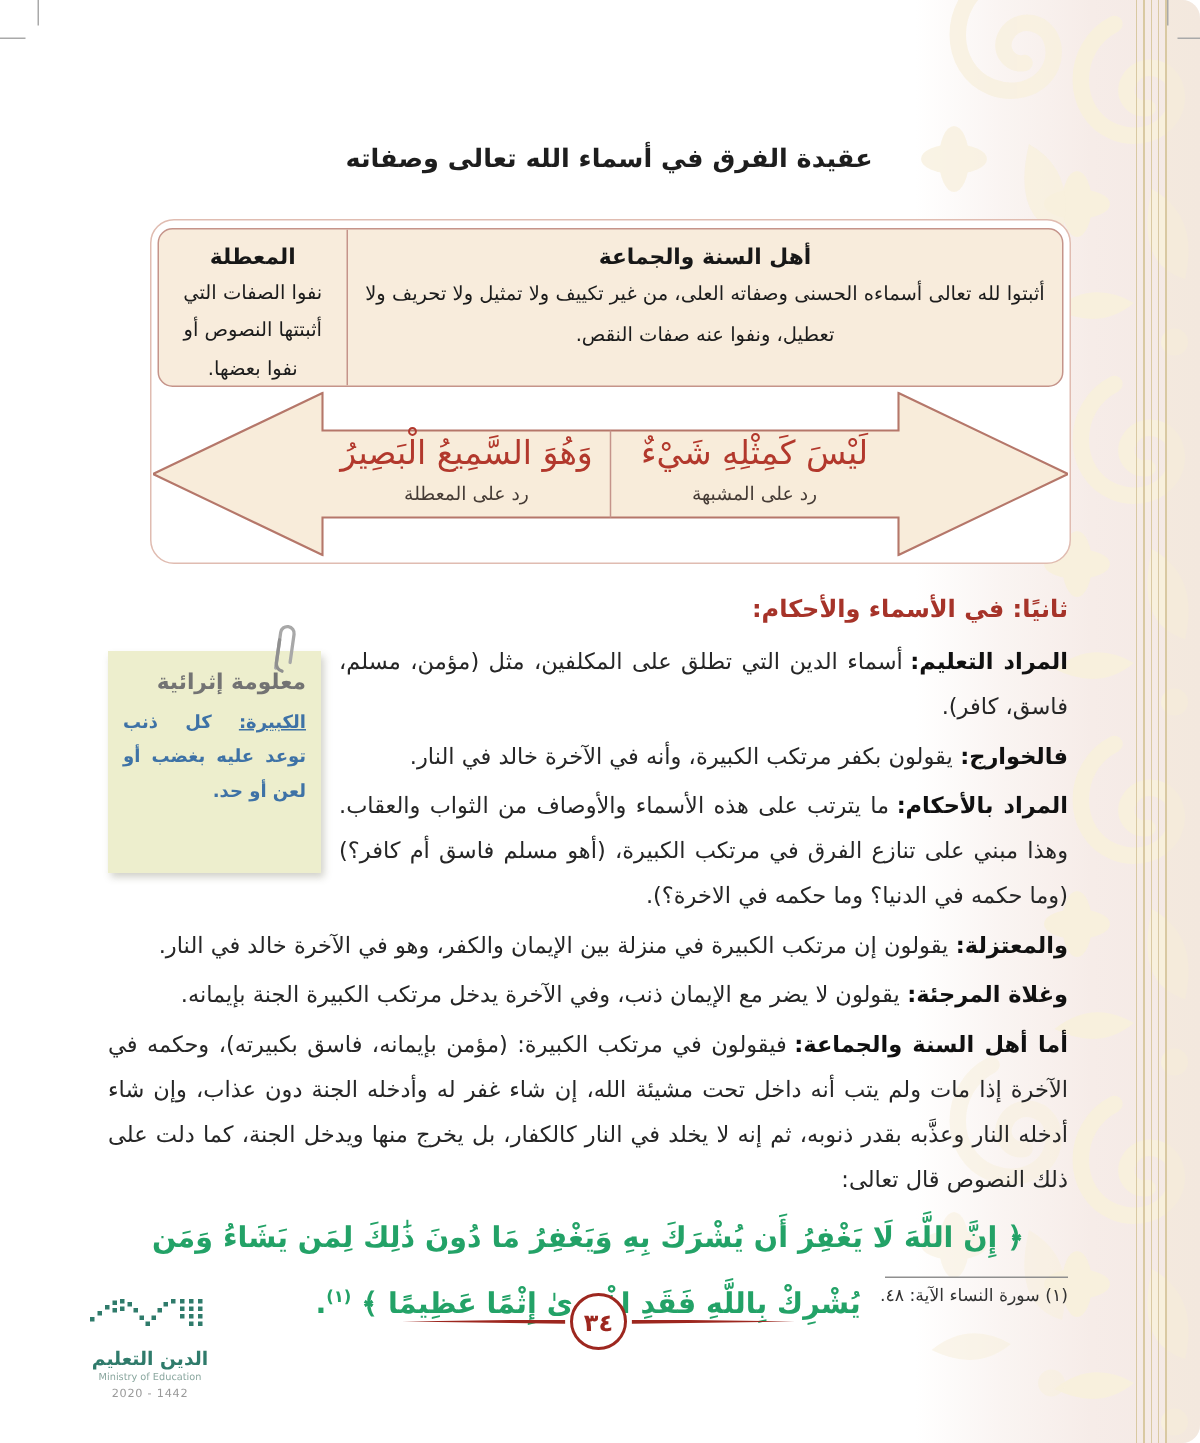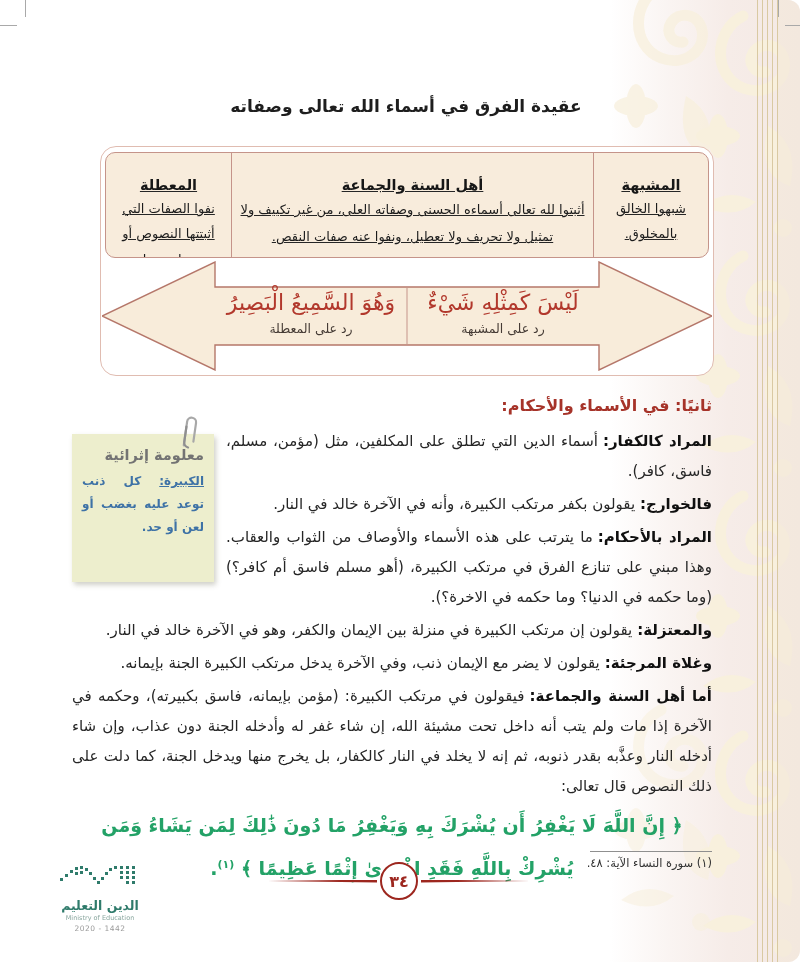--- a/index.html
+++ b/index.html
@@ -22,21 +22,21 @@
   .crop.tr-h{right:0; top:25px; width:15px; height:1px;}
   
   .title{position:absolute; top:96px; left:100px; width:612px; text-align:center;
     font-size:17px; font-weight:bold; color:#1e1e1e; z-index:2; direction:rtl;}
   
   .diagram-wrap{position:absolute; top:146px; left:100px; width:612px; height:228px;
     border:1px solid #e0bcb1; border-radius:16px; background:#fff; z-index:2;}
   .freq-table{position:absolute; top:5px; left:4px; right:4px; height:104px;
     display:flex; direction:rtl; background:#f8ecdc; border:1px solid #c5948a;
     border-radius:10px; overflow:hidden;}
-  .col{padding:24px 8px 4px; box-sizing:border-box;text-decoration:underline;}
+  .col{padding:11px 8px 4px; box-sizing:border-box;}
   .col + .col{border-inline-start:1px solid #c5948a;}
   .col-mushabbiha{width:114px;}
   .col-sunnah{flex:1;}
   .col-muattila{width:126px;}
   .col-header{font-weight:bold; font-size:14.5px; text-align:center; color:#171717; margin-bottom:3px;}
   .col-body{font-size:13px; line-height:1.95; text-align:center; color:#1c1c1c;}
   .col-sunnah .col-body{line-height:2.1;}
   
   .arrow-wrap{position:absolute; top:114px; left:1px; width:610px; height:110px;}
   .arrow-half{position:absolute; top:26px; height:58px; width:192px; text-align:center; direction:rtl;}
@@ -115,24 +115,20 @@
   <div class="crop tl-v"></div>
   <div class="crop tl-h"></div>
   <div class="crop tr-v"></div>
   <div class="crop tr-h"></div>
 
   <div class="title">عقيدة الفرق في أسماء الله تعالى وصفاته</div>
 
   <div class="diagram-wrap">
 
     <div class="freq-table">
-      <div class="col col-mushabbiha">
-        <div class="col-header">المشبهة</div>
-        <div class="col-body">شبهوا الخالق بالمخلوق.</div>
-      </div>
       <div class="col col-sunnah">
         <div class="col-header">أهل السنة والجماعة</div>
         <div class="col-body">أثبتوا لله تعالى أسماءه الحسنى وصفاته العلى، من غير تكييف ولا تمثيل ولا تحريف ولا تعطيل، ونفوا عنه صفات النقص.</div>
       </div>
       <div class="col col-muattila">
         <div class="col-header">المعطلة</div>
         <div class="col-body">نفوا الصفات التي أثبتتها النصوص أو نفوا بعضها.</div>
       </div>
     </div>
 
@@ -163,21 +159,21 @@
           <path d="M11.5 33.5 a5 5 0 0 1 -4.5 -5 V13" fill="none" stroke="#8f8f8f" stroke-width="2.2" stroke-linecap="round"></path>
         </svg>
       </span>
       <div class="note-title">معلومة إثرائية</div>
       <div class="note-body">
         <span class="note-term">الكبيرة:</span><span> كل ذنب توعد عليه بغضب أو لعن أو حد.</span>
       </div>
     </aside>
 
     <p>
-      <span class="lead">المراد كالكفار:</span><span>أسماء الدين التي تطلق على المكلفين، مثل (مؤمن، مسلم، فاسق، كافر).</span>
+      <span class="lead">المراد التعليم:</span><span>أسماء الدين التي تطلق على المكلفين، مثل (مؤمن، مسلم، فاسق، كافر).</span>
     </p>
     <p>
       <span class="lead">فالخوارج:</span><span>يقولون بكفر مرتكب الكبيرة، وأنه في الآخرة خالد في النار.</span>
     </p>
     <p>
       <span class="lead">المراد بالأحكام:</span><span>ما يترتب على هذه الأسماء والأوصاف من الثواب والعقاب. وهذا مبني على تنازع الفرق في مرتكب الكبيرة، (أهو مسلم فاسق أم كافر؟) (وما حكمه في الدنيا؟ وما حكمه في الاخرة؟).</span>
     </p>
     <p>
       <span class="lead">والمعتزلة:</span><span>يقولون إن مرتكب الكبيرة في منزلة بين الإيمان والكفر، وهو في الآخرة خالد في النار.</span>
     </p>

